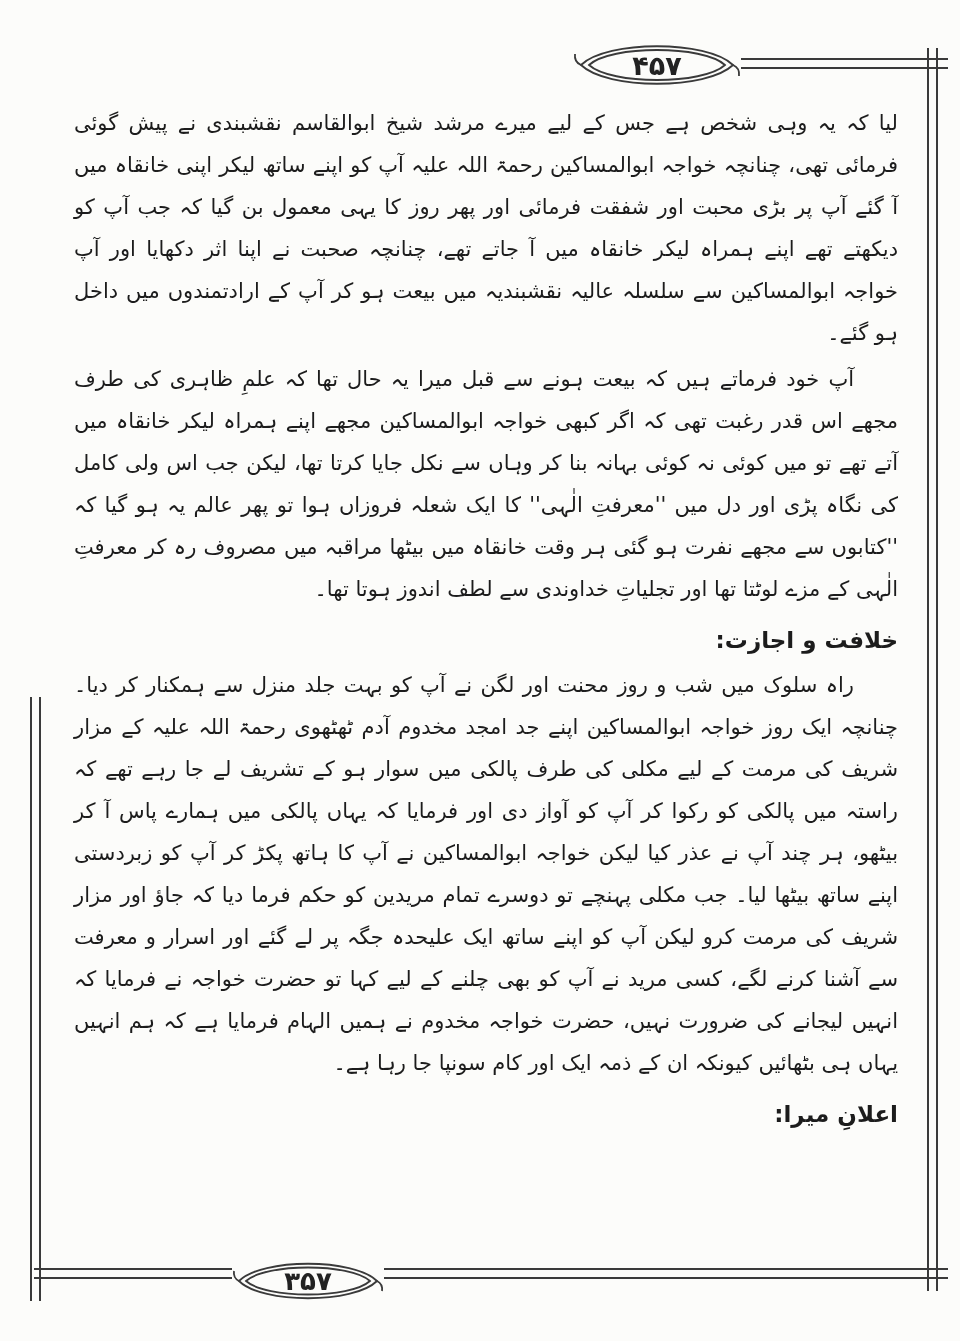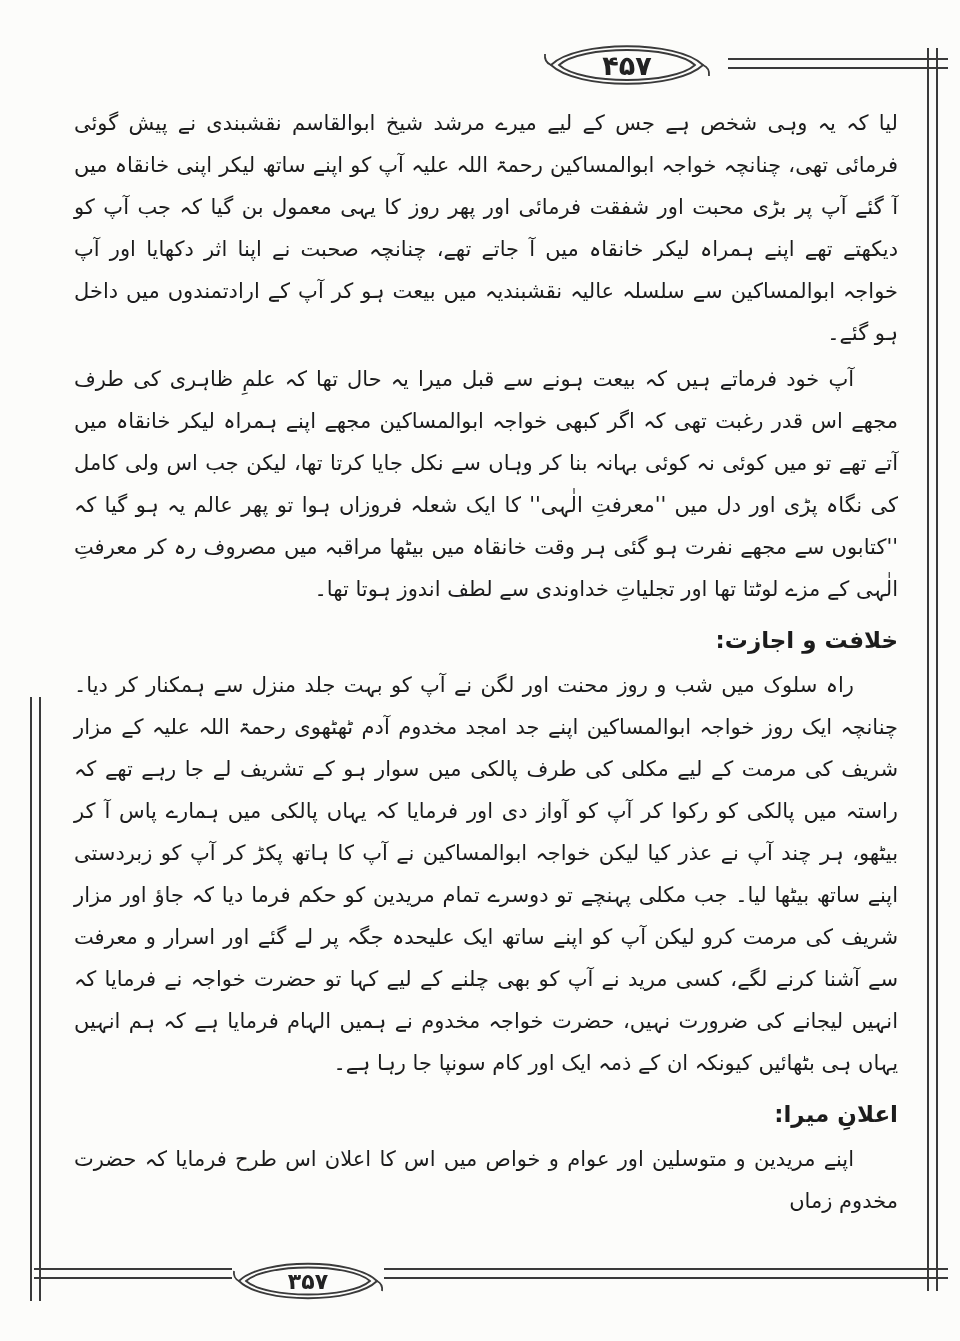--- a/index.html
+++ b/index.html
@@ -41,24 +41,24 @@
     align-items: center;
     justify-content: center;
   }
   .cartouche svg { position: absolute; inset: 0; width: 100%; height: 100%; }
   .cartouche .num {
     position: relative;
     font-weight: bold;
     letter-spacing: 2px;
     color: #222;
   }
-  .cartouche-top { top: 34px; left: 543px; width: 168px; height: 62px; text-align: right; }
+  .cartouche-top { top: 34px; left: 573px; width: 168px; height: 62px; text-align: right; }
   .cartouche-top .num { font-size: 27px; }
   .cartouche-bottom { bottom: 32px; left: 232px; width: 152px; height: 56px; }
-  .cartouche-bottom .num { font-size: 22px; }
+  .cartouche-bottom .num { font-size: 26px; }
 
   
   .content {
     position: absolute;
     top: 102px;
     right: 62px;
     left: 58px;
     direction: rtl;
     text-align: justify;
     font-size: 21px;
@@ -109,16 +109,15 @@
     </svg>
     <span class="num">۳۵۷</span>
   </div>
 
   <div class="content">
     <p>لیا کہ یہ وہی شخص ہے جس کے لیے میرے مرشد شیخ ابوالقاسم نقشبندی نے پیش گوئی فرمائی تھی، چنانچہ خواجہ ابوالمساکین رحمۃ اللہ علیہ آپ کو اپنے ساتھ لیکر اپنی خانقاہ میں آ گئے آپ پر بڑی محبت اور شفقت فرمائی اور پھر روز کا یہی معمول بن گیا کہ جب آپ کو دیکھتے تھے اپنے ہمراہ لیکر خانقاہ میں آ جاتے تھے، چنانچہ صحبت نے اپنا اثر دکھایا اور آپ خواجہ ابوالمساکین سے سلسلہ عالیہ نقشبندیہ میں بیعت ہو کر آپ کے ارادتمندوں میں داخل ہو گئے۔</p>
     <p class="indent">آپ خود فرماتے ہیں کہ بیعت ہونے سے قبل میرا یہ حال تھا کہ علمِ ظاہری کی طرف مجھے اس قدر رغبت تھی کہ اگر کبھی خواجہ ابوالمساکین مجھے اپنے ہمراہ لیکر خانقاہ میں آتے تھے تو میں کوئی نہ کوئی بہانہ بنا کر وہاں سے نکل جایا کرتا تھا، لیکن جب اس ولی کامل کی نگاہ پڑی اور دل میں ''معرفتِ الٰہی'' کا ایک شعلہ فروزاں ہوا تو پھر عالم یہ ہو گیا کہ ''کتابوں سے مجھے نفرت ہو گئی ہر وقت خانقاہ میں بیٹھا مراقبہ میں مصروف رہ کر معرفتِ الٰہی کے مزے لوٹتا تھا اور تجلیاتِ خداوندی سے لطف اندوز ہوتا تھا۔</p>
     <h2>خلافت و اجازت:</h2>
     <p class="indent">راہ سلوک میں شب و روز محنت اور لگن نے آپ کو بہت جلد منزل سے ہمکنار کر دیا۔ چنانچہ ایک روز خواجہ ابوالمساکین اپنے جد امجد مخدوم آدم ٹھٹھوی رحمۃ اللہ علیہ کے مزار شریف کی مرمت کے لیے مکلی کی طرف پالکی میں سوار ہو کے تشریف لے جا رہے تھے کہ راستہ میں پالکی کو رکوا کر آپ کو آواز دی اور فرمایا کہ یہاں پالکی میں ہمارے پاس آ کر بیٹھو، ہر چند آپ نے عذر کیا لیکن خواجہ ابوالمساکین نے آپ کا ہاتھ پکڑ کر آپ کو زبردستی اپنے ساتھ بیٹھا لیا۔ جب مکلی پہنچے تو دوسرے تمام مریدین کو حکم فرما دیا کہ جاؤ اور مزار شریف کی مرمت کرو لیکن آپ کو اپنے ساتھ ایک علیحدہ جگہ پر لے گئے اور اسرار و معرفت سے آشنا کرنے لگے، کسی مرید نے آپ کو بھی چلنے کے لیے کہا تو حضرت خواجہ نے فرمایا کہ انہیں لیجانے کی ضرورت نہیں، حضرت خواجہ مخدوم نے ہمیں الہام فرمایا ہے کہ ہم انہیں یہاں ہی بٹھائیں کیونکہ ان کے ذمہ ایک اور کام سونپا جا رہا ہے۔</p>
     <h2>اعلانِ میرا:</h2>
-    <p class="indent">اپنے مریدین و متوسلین اور عوام و خواص میں اس کا اعلان اس طرح فرمایا کہ حضرت مخدوم زماں</p>
   </div>
 
 </div>
 
 </body></html>

